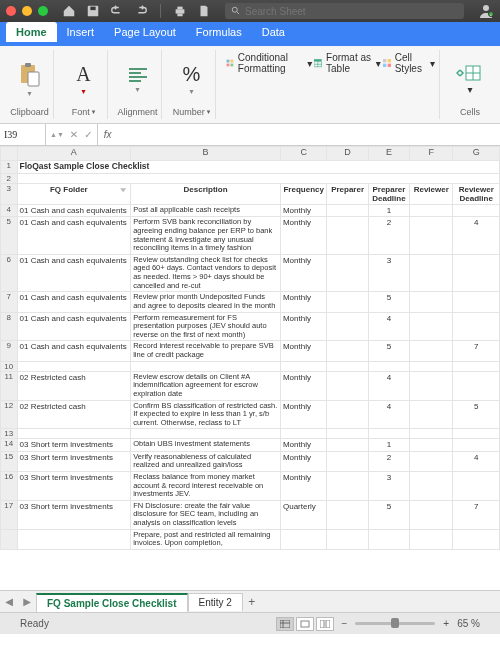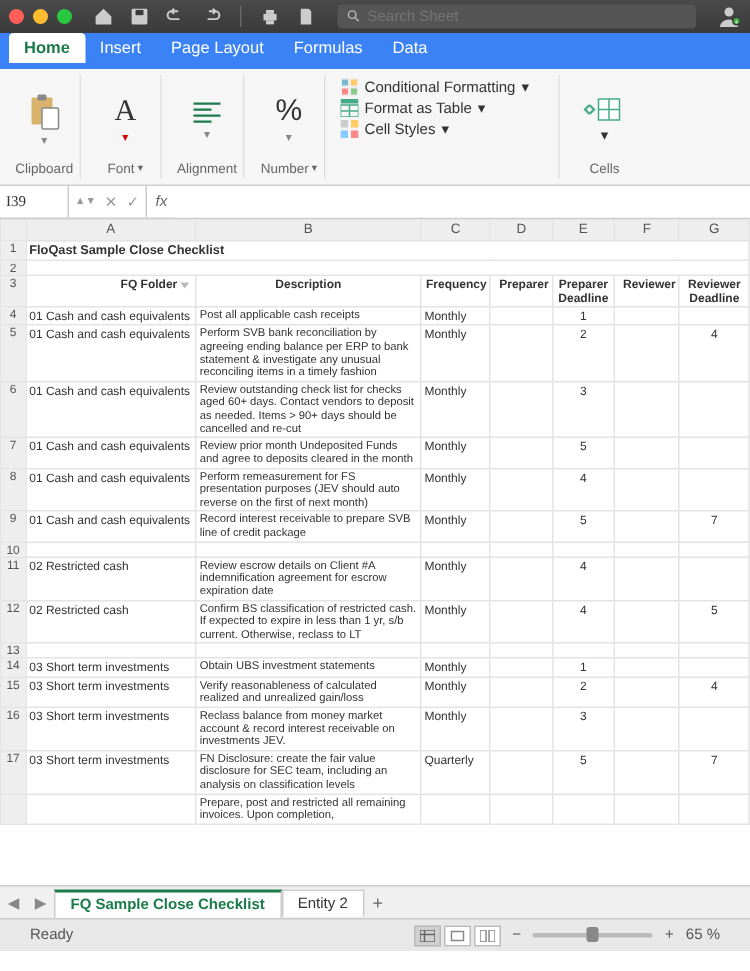--- a/index.html
+++ b/index.html
@@ -26,42 +26,42 @@
 
 
 .ribbon { height: 78px; background: #f6f6f6; border-bottom: 1px solid #d0d0d0; display: flex; padding: 4px 6px; gap: 6px; }
 .rgroup { display: flex; flex-direction: column; align-items: center; justify-content: space-between; padding: 2px 4px; border-right: 1px solid #e0e0e0; min-width: 48px; }
 .rgroup:last-child { border-right: none; }
 .rgroup-main { flex: 1; display: flex; align-items: center; justify-content: center; }
 .rgroup-label { font-size: 9px; color: #666; display: flex; align-items: center; gap: 2px; }
 .rgroup-label .chev { font-size: 7px; }
 .big-icon { font-size: 20px; color: #1a7a4a; display: flex; flex-direction: column; align-items: center; gap: 1px; }
 .big-icon .sub { font-size: 8px; color: #888; }
-.cf-rows { display: flex; flex-direction: column; gap: 2px; font-size: 10px; color: #333; }
+.cf-rows { display: flex; gap: 2px; font-size: 10px; color: #333; }
 .cf-rows > div { display: flex; align-items: center; gap: 4px; cursor: pointer; }
 .cf-rows svg { width: 12px; height: 12px; }
 .cells-icon { display: flex; flex-direction: column; align-items: center; gap: 2px; }
 
 
 .fbar { height: 22px; display: flex; align-items: center; border-bottom: 1px solid #ccc; background: #fff; font-size: 10px; }
 .namebox { width: 46px; padding: 0 4px; border-right: 1px solid #ccc; height: 100%; display: flex; align-items: center; font-family: Liberation Serif, serif; }
 .fbar-btns { display: flex; align-items: center; padding: 0 4px; gap: 6px; color: #999; border-right: 1px solid #ccc; height: 100%; }
 .fx { font-style: italic; padding: 0 6px; color: #666; }
 .formula-input { flex: 1; border: none; outline: none; height: 100%; padding: 0 4px; }
 
 
 .grid-area { height: 444px; overflow: hidden; background: #fff; position: relative; }
 table.sheet { border-collapse: collapse; width: 100%; font-size: 8px; table-layout: fixed; }
 table.sheet th, table.sheet td { border: 1px solid #e4e4e4; vertical-align: top; }
 .col-head th { background: #eee; color: #555; font-weight: normal; font-size: 9px; height: 14px; text-align: center; }
 .row-head { background: #eee; color: #555; text-align: center; width: 16px; font-size: 8px; }
 .corner { background: #eee; }
 td.cell { padding: 1px 2px; line-height: 1.15; }
 .title-cell { font-weight: bold; font-size: 8.5px; }
-.header-cell { font-weight: bold; font-size: 8px; text-align: right; }
+.header-cell { font-weight: bold; font-size: 8px; text-align: center; }
 .header-cell.ctr, td.ctr { text-align: center; }
 td.desc { font-size: 7.5px; }
 .filter-arrow { float: right; width: 10px; height: 10px; background: #bbb; clip-path: polygon(20% 35%, 80% 35%, 50% 75%); }
 
 
 .sheet-tabs { height: 22px; background: #f0f0f0; border-top: 1px solid #ccc; display: flex; align-items: center; font-size: 10px; }
 .nav-arrow { width: 18px; text-align: center; color: #888; cursor: pointer; }
 .stab { padding: 3px 10px; background: #fff; border: 1px solid #ccc; border-bottom: none; margin-top: 1px; cursor: pointer; }
 .stab.active { color: #1a7a4a; font-weight: 600; border-top: 2px solid #1a7a4a; }
 .stab-add { width: 18px; text-align: center; color: #666; cursor: pointer; font-size: 12px; }

